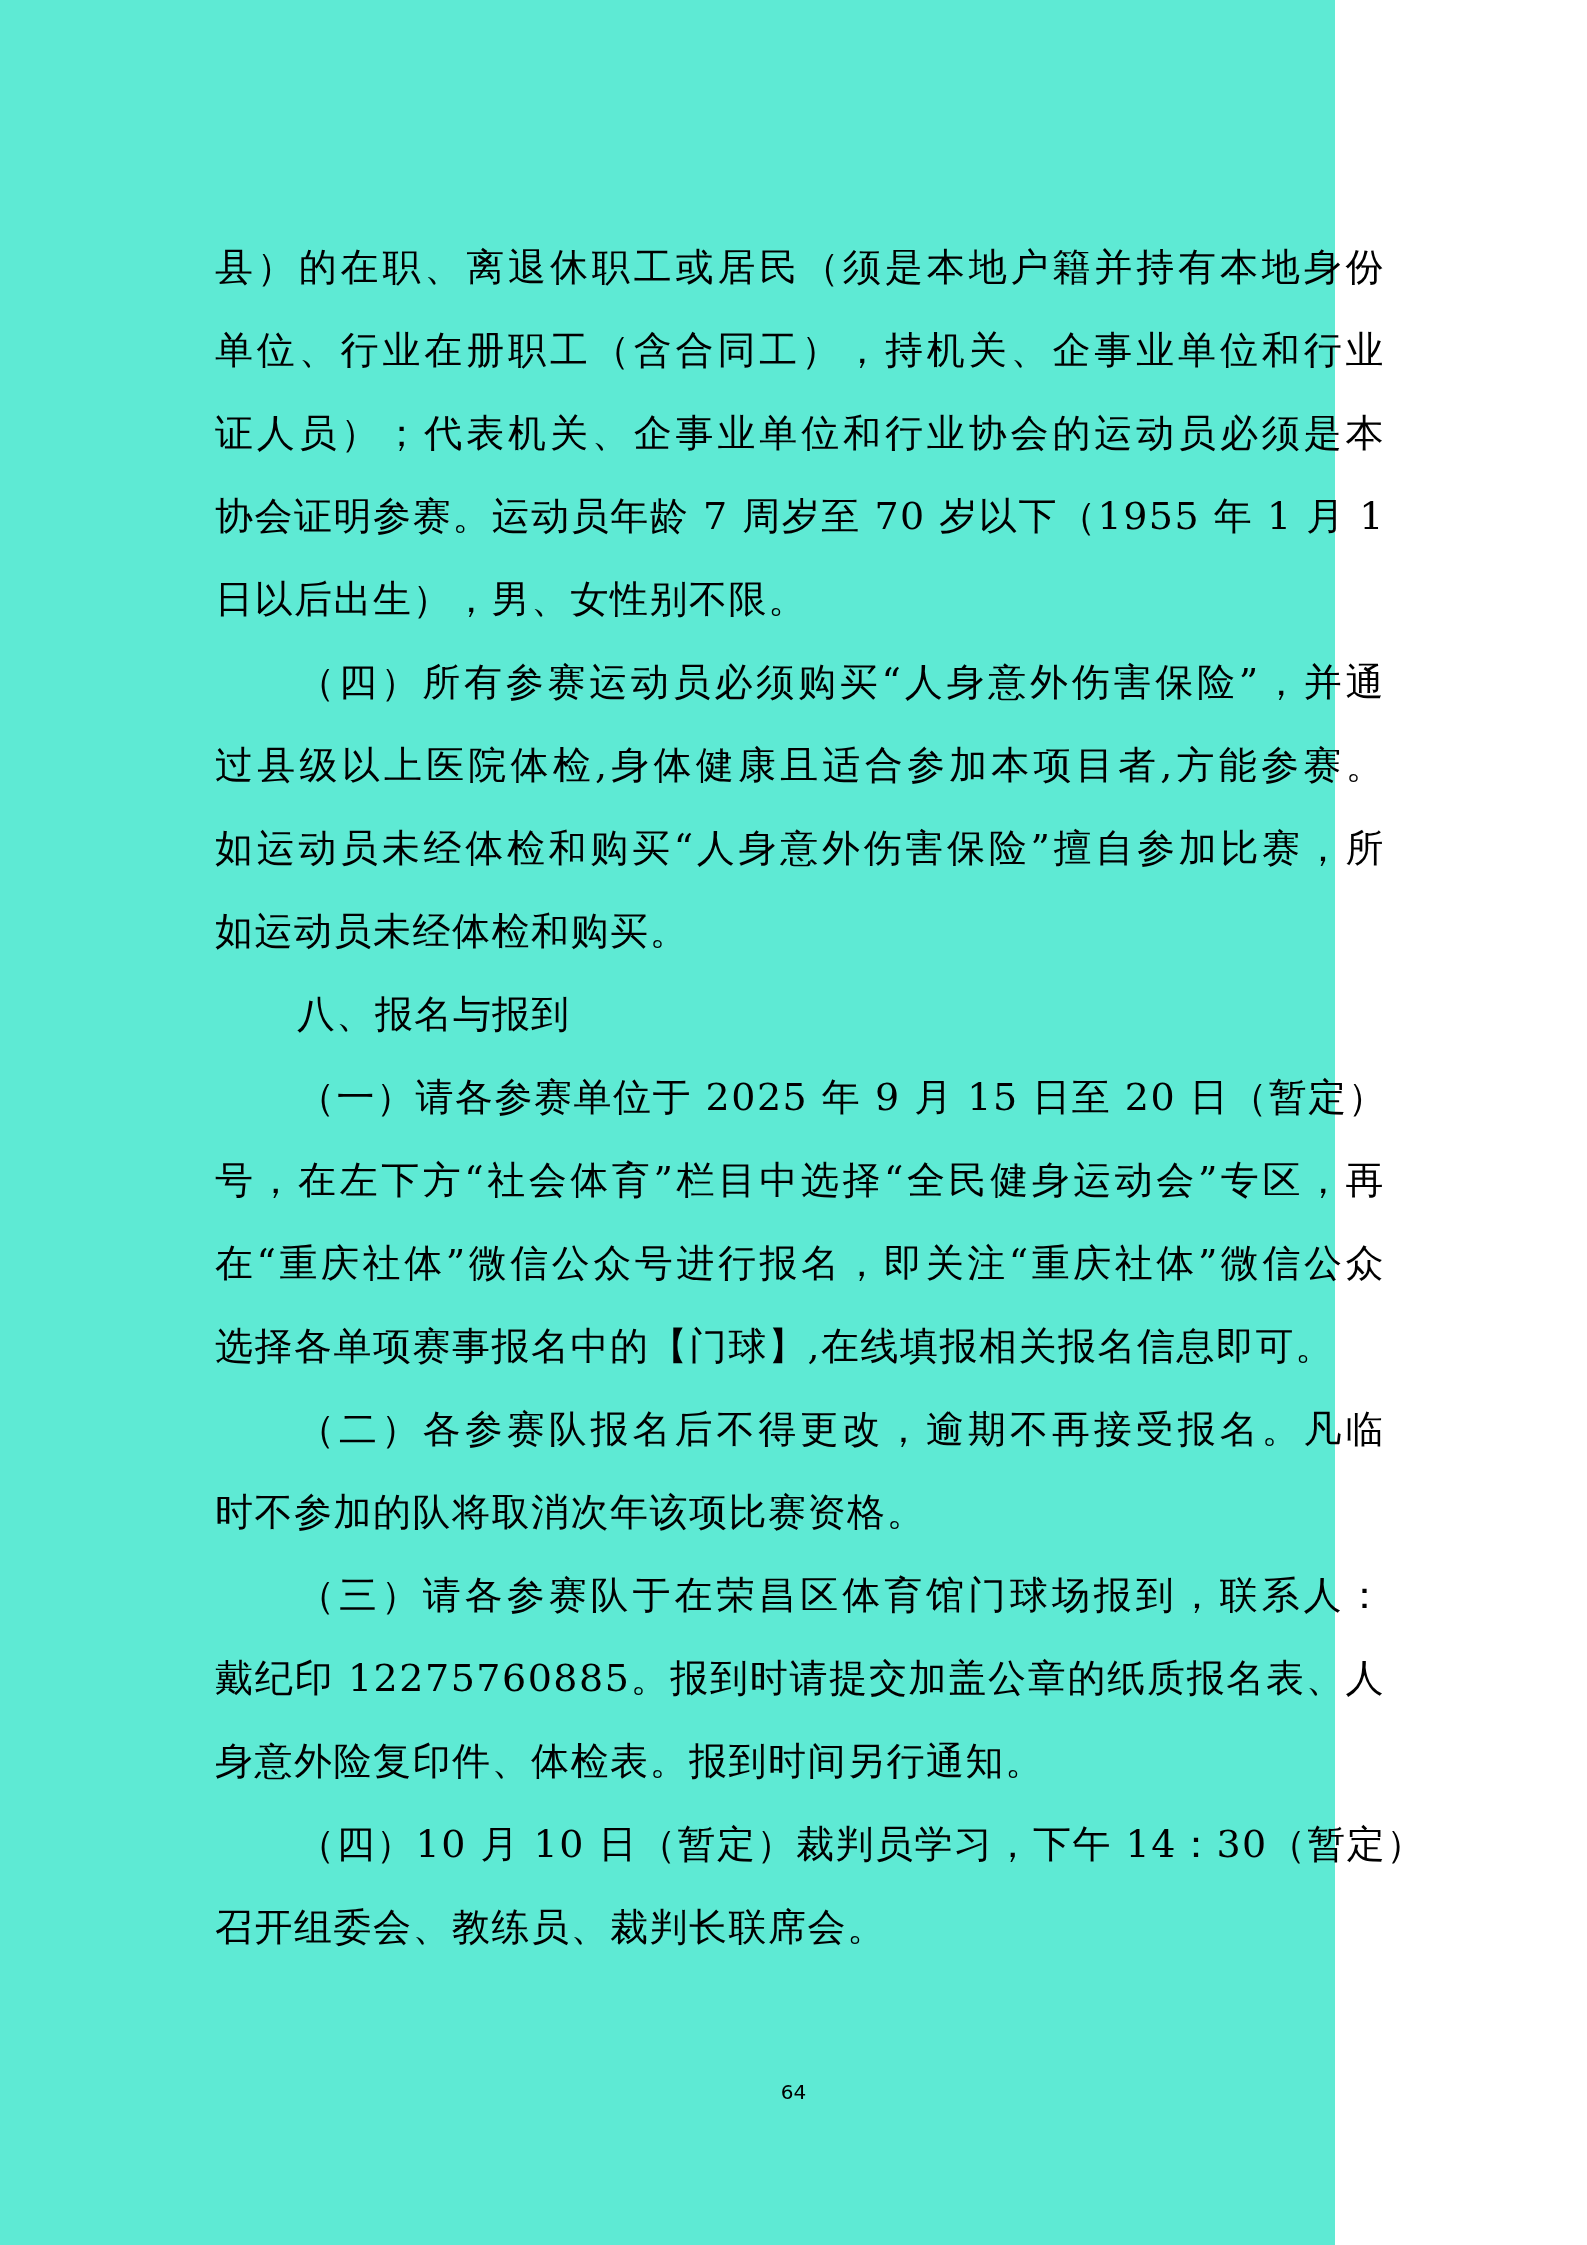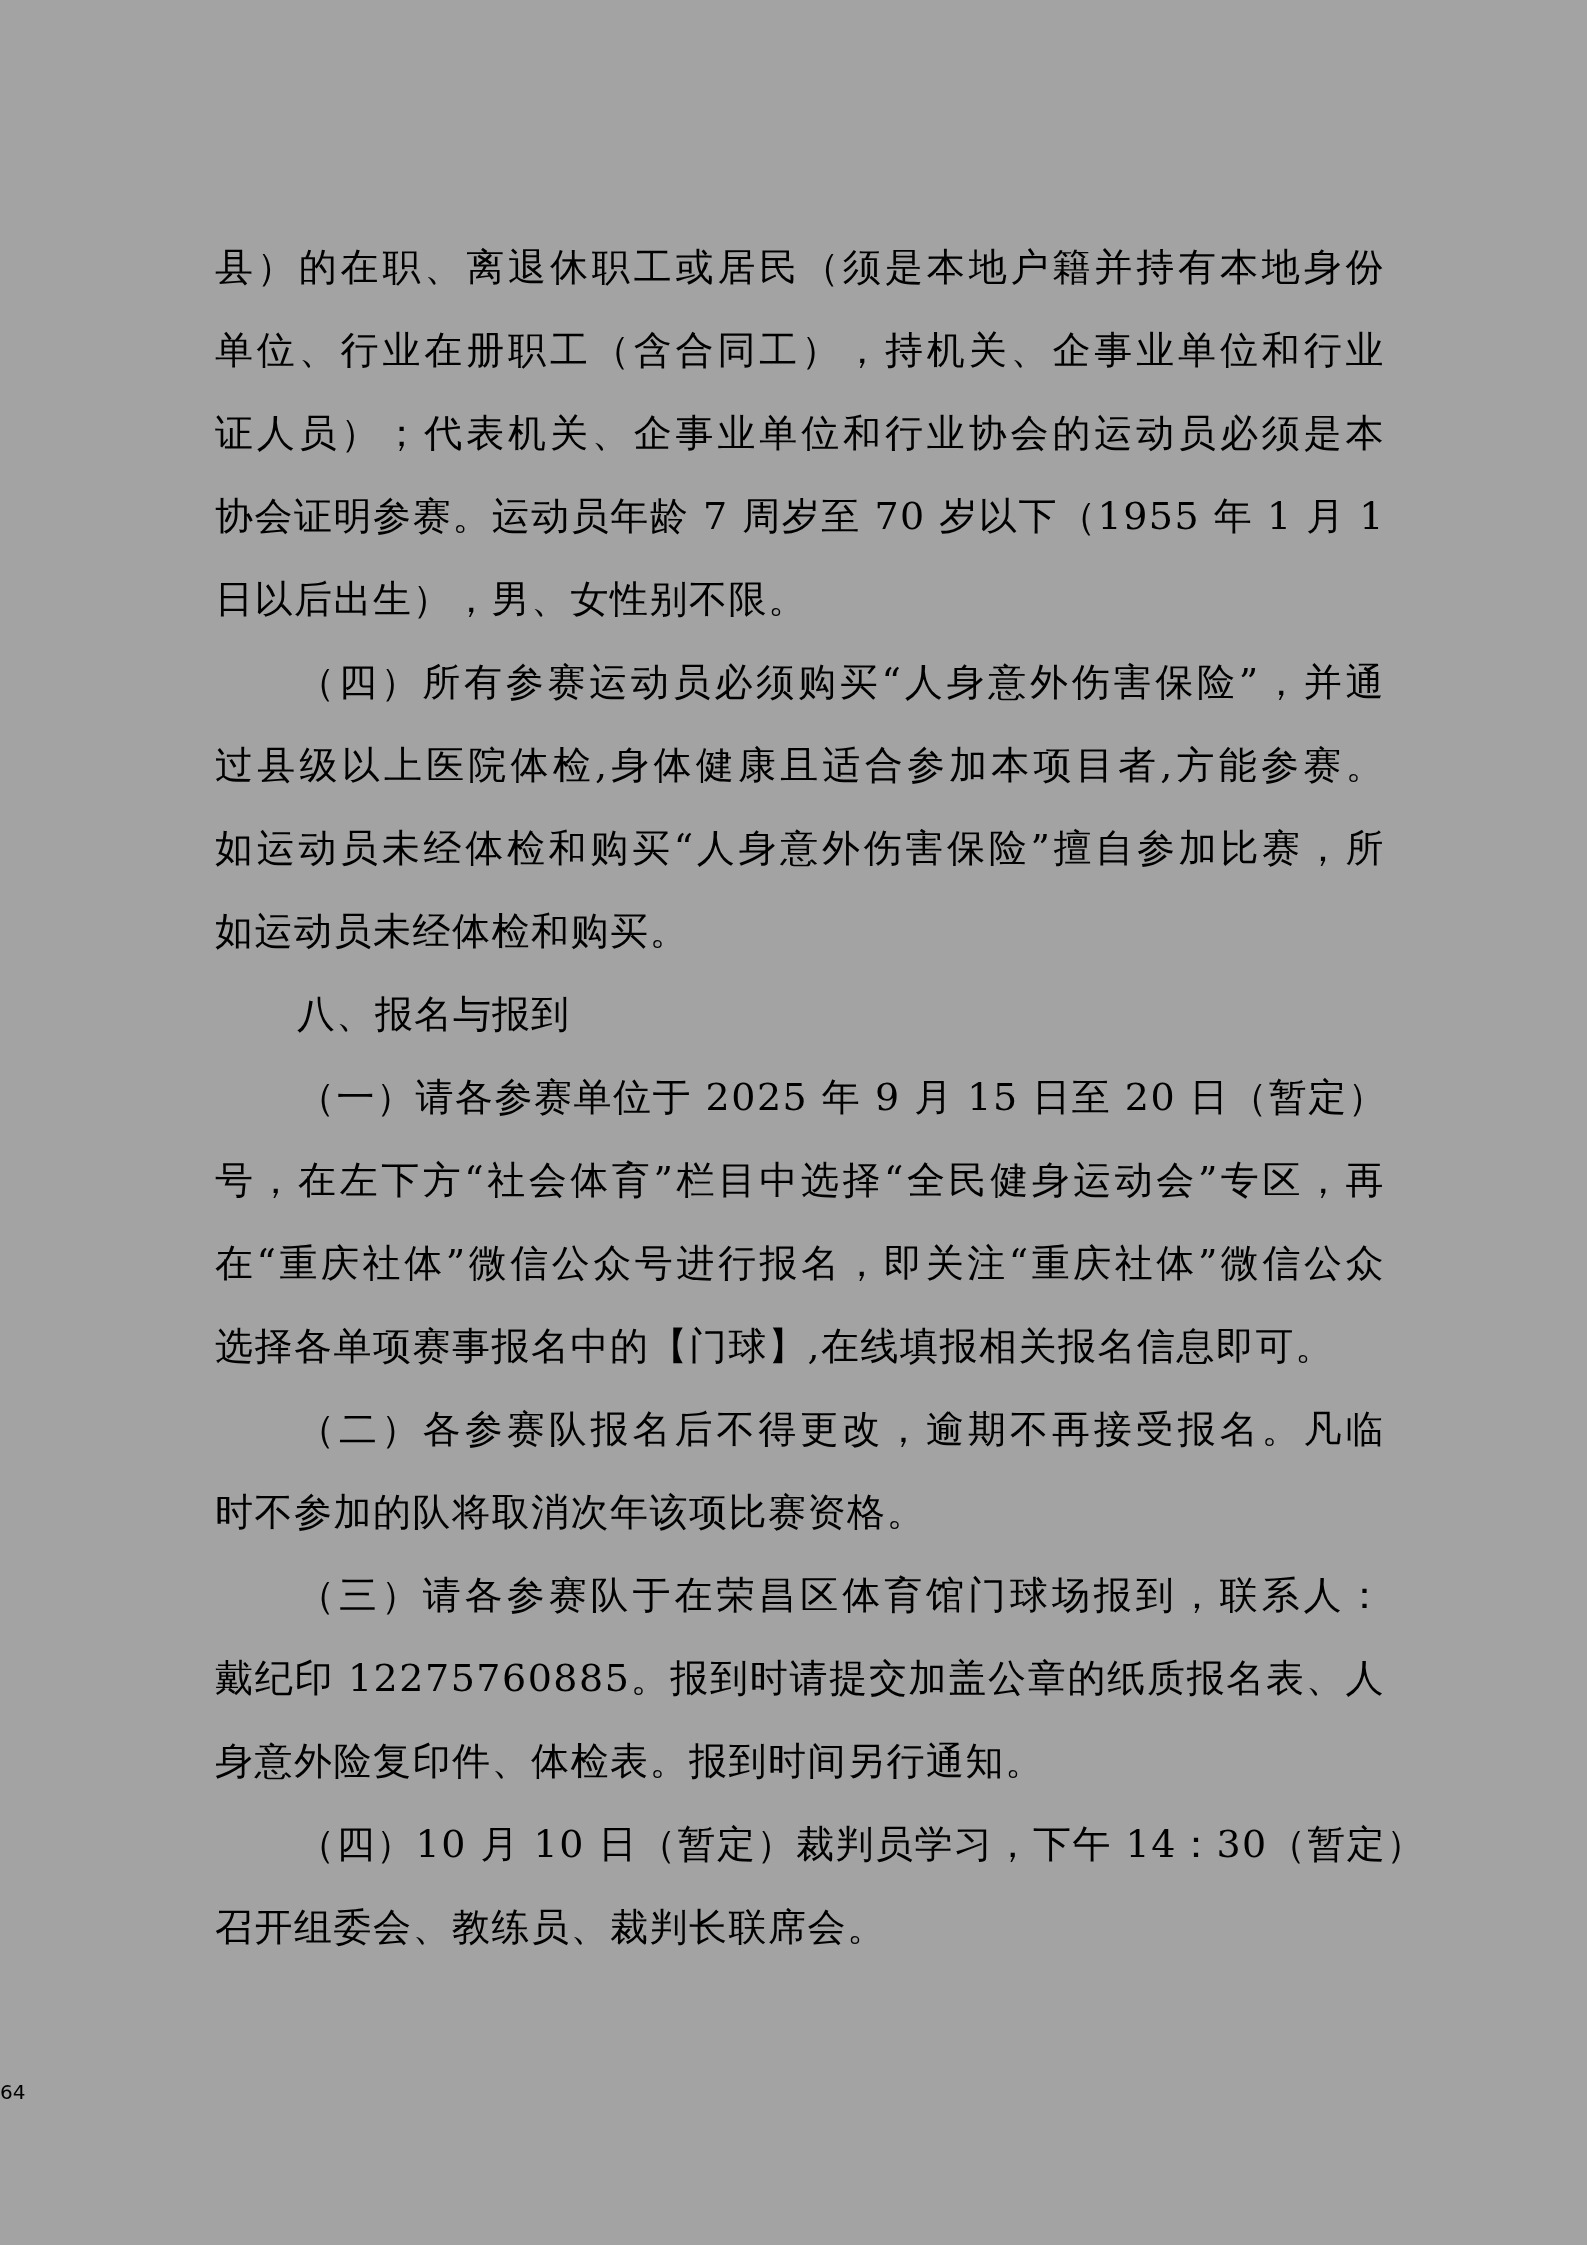--- a/index.html
+++ b/index.html
@@ -10,23 +10,23 @@
     body {
       width: 1587px;
       height: 2245px;
       position: relative;
       overflow: hidden;
     }
     .page {
       position: absolute;
       left: 0;
       top: 0;
-      width: 1587px;
+      width: 1335px;
       height: 2245px;
-      background: #a3a3a3;
+      background: #5eead4;
     }
     .content {
       position: absolute;
       left: 215px;
       top: 226px;
       width: 1170px;
       color: #000000;
     }
     .line {
       display: block;
@@ -54,21 +54,21 @@
       font-size: 38px;
       padding-left: 82px;
       white-space: nowrap;
       letter-spacing: 1px;
     }
     .page-number {
       position: absolute;
       left: 0;
       width: 1587px;
       top: 2080px;
-      text-align: left;
+      text-align: center;
       font-family: "DejaVu Sans", "Liberation Sans", sans-serif;
       font-size: 20px;
       color: #000000;
     }
   </style>
 </head>
 <body>
 
 <div class="page">
   <div class="content">

